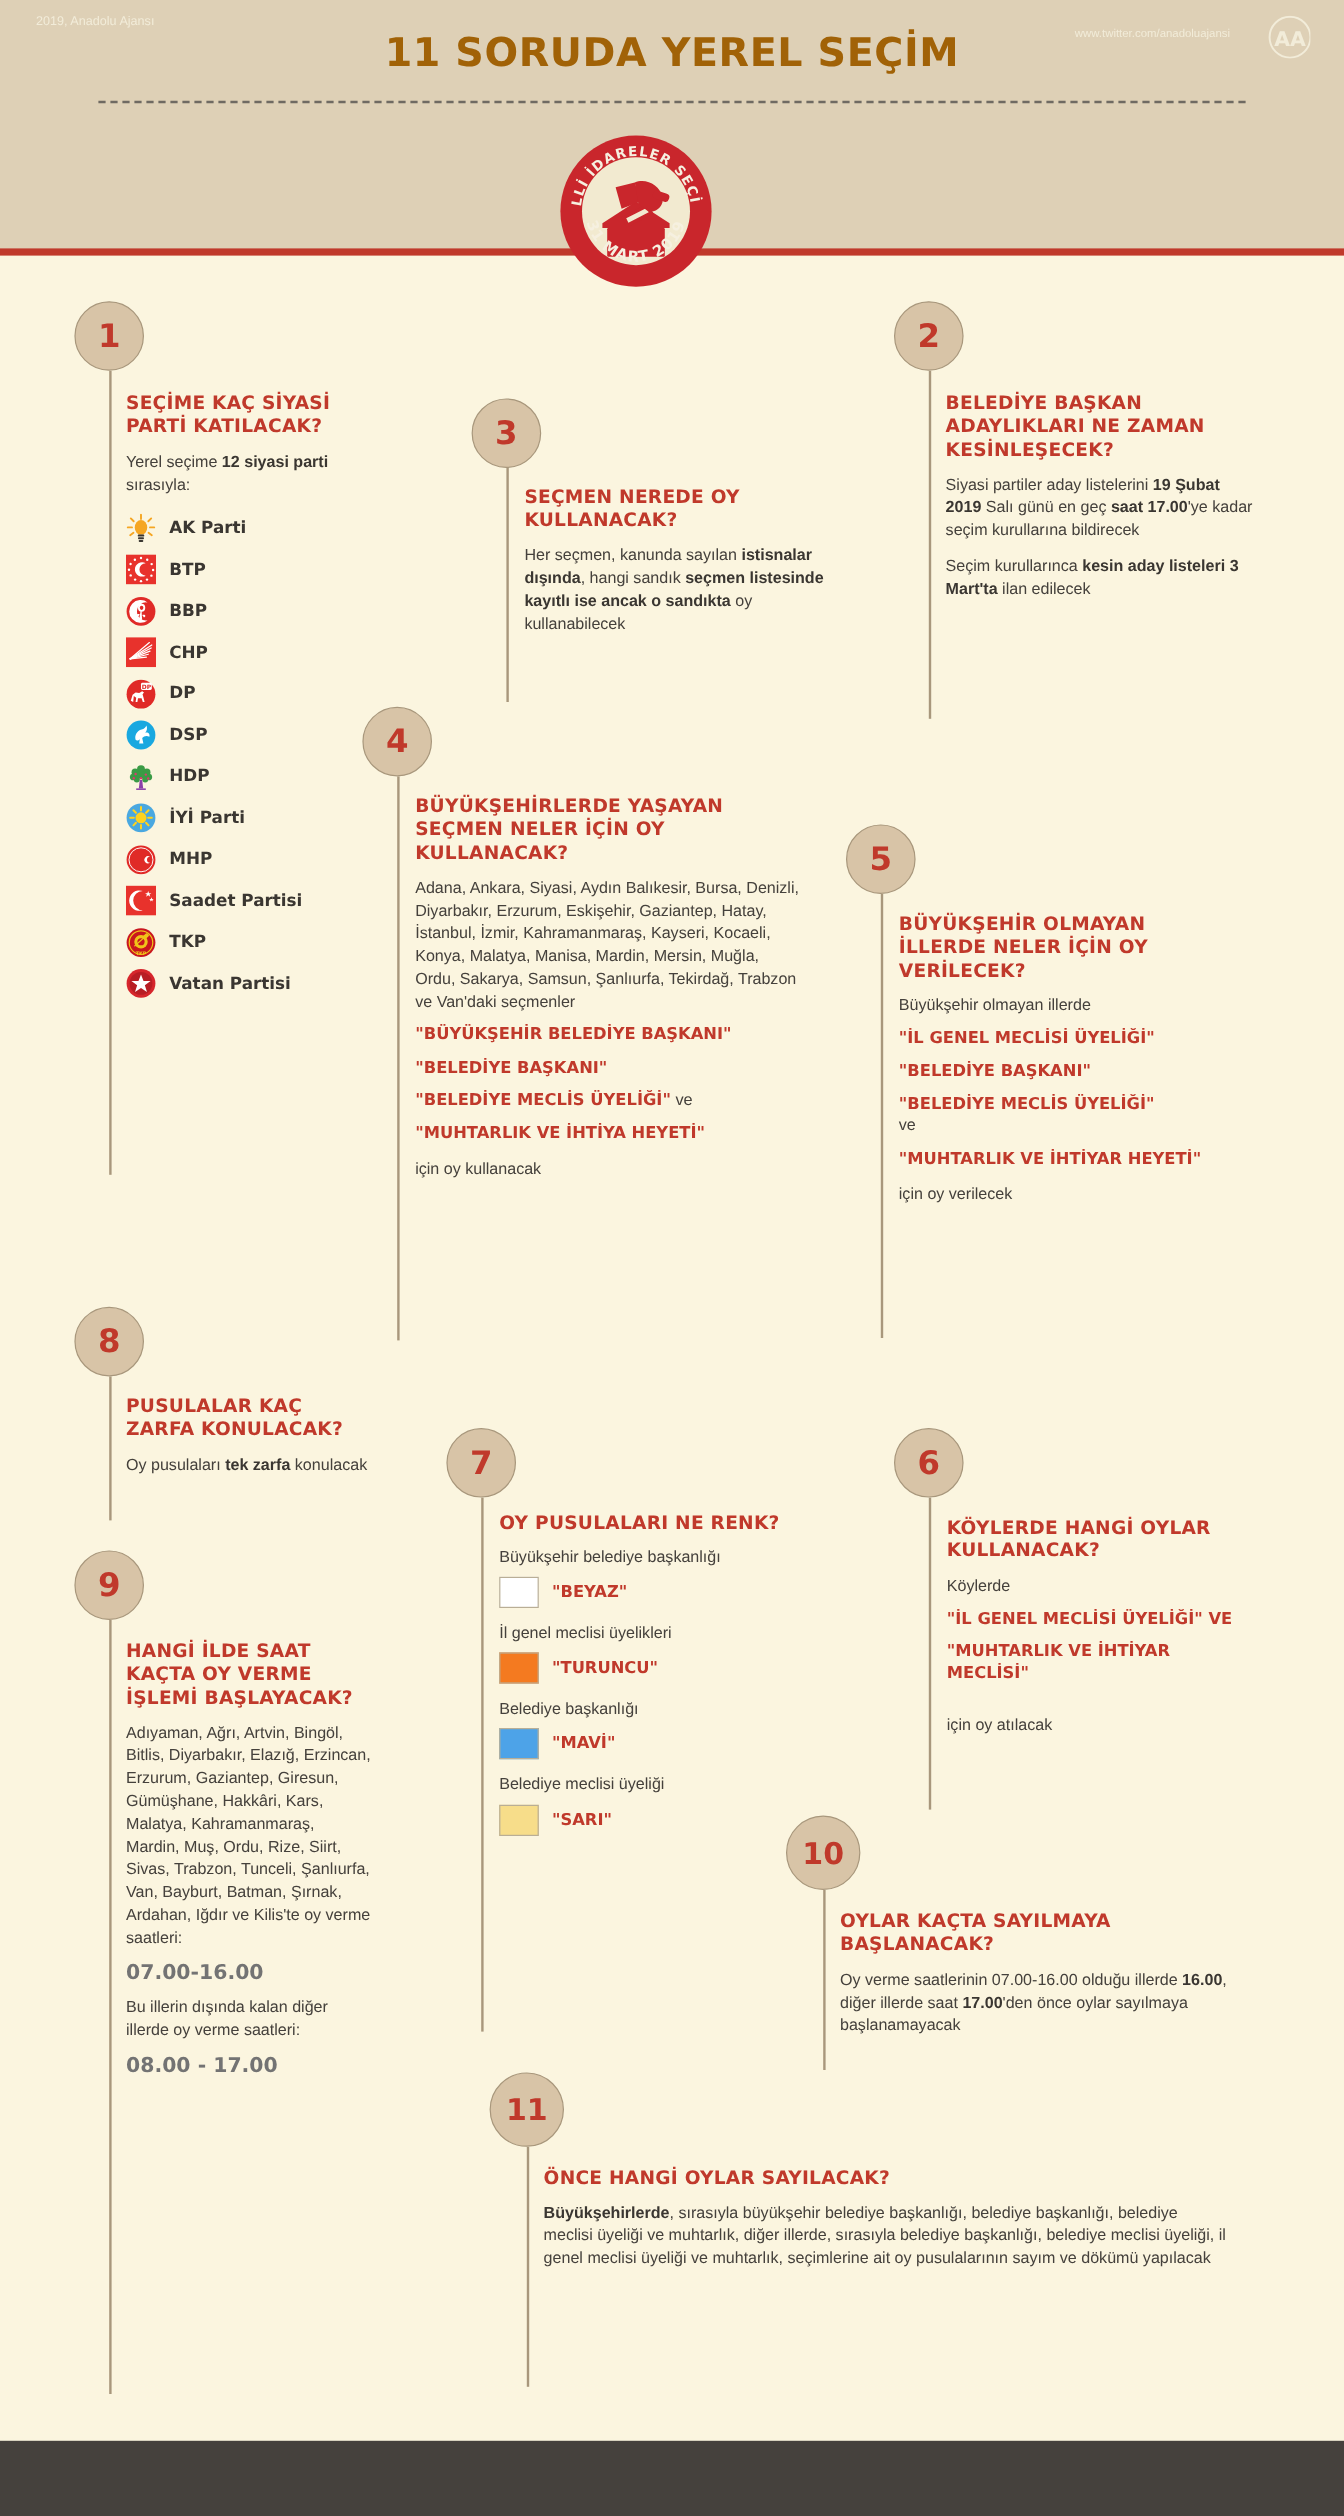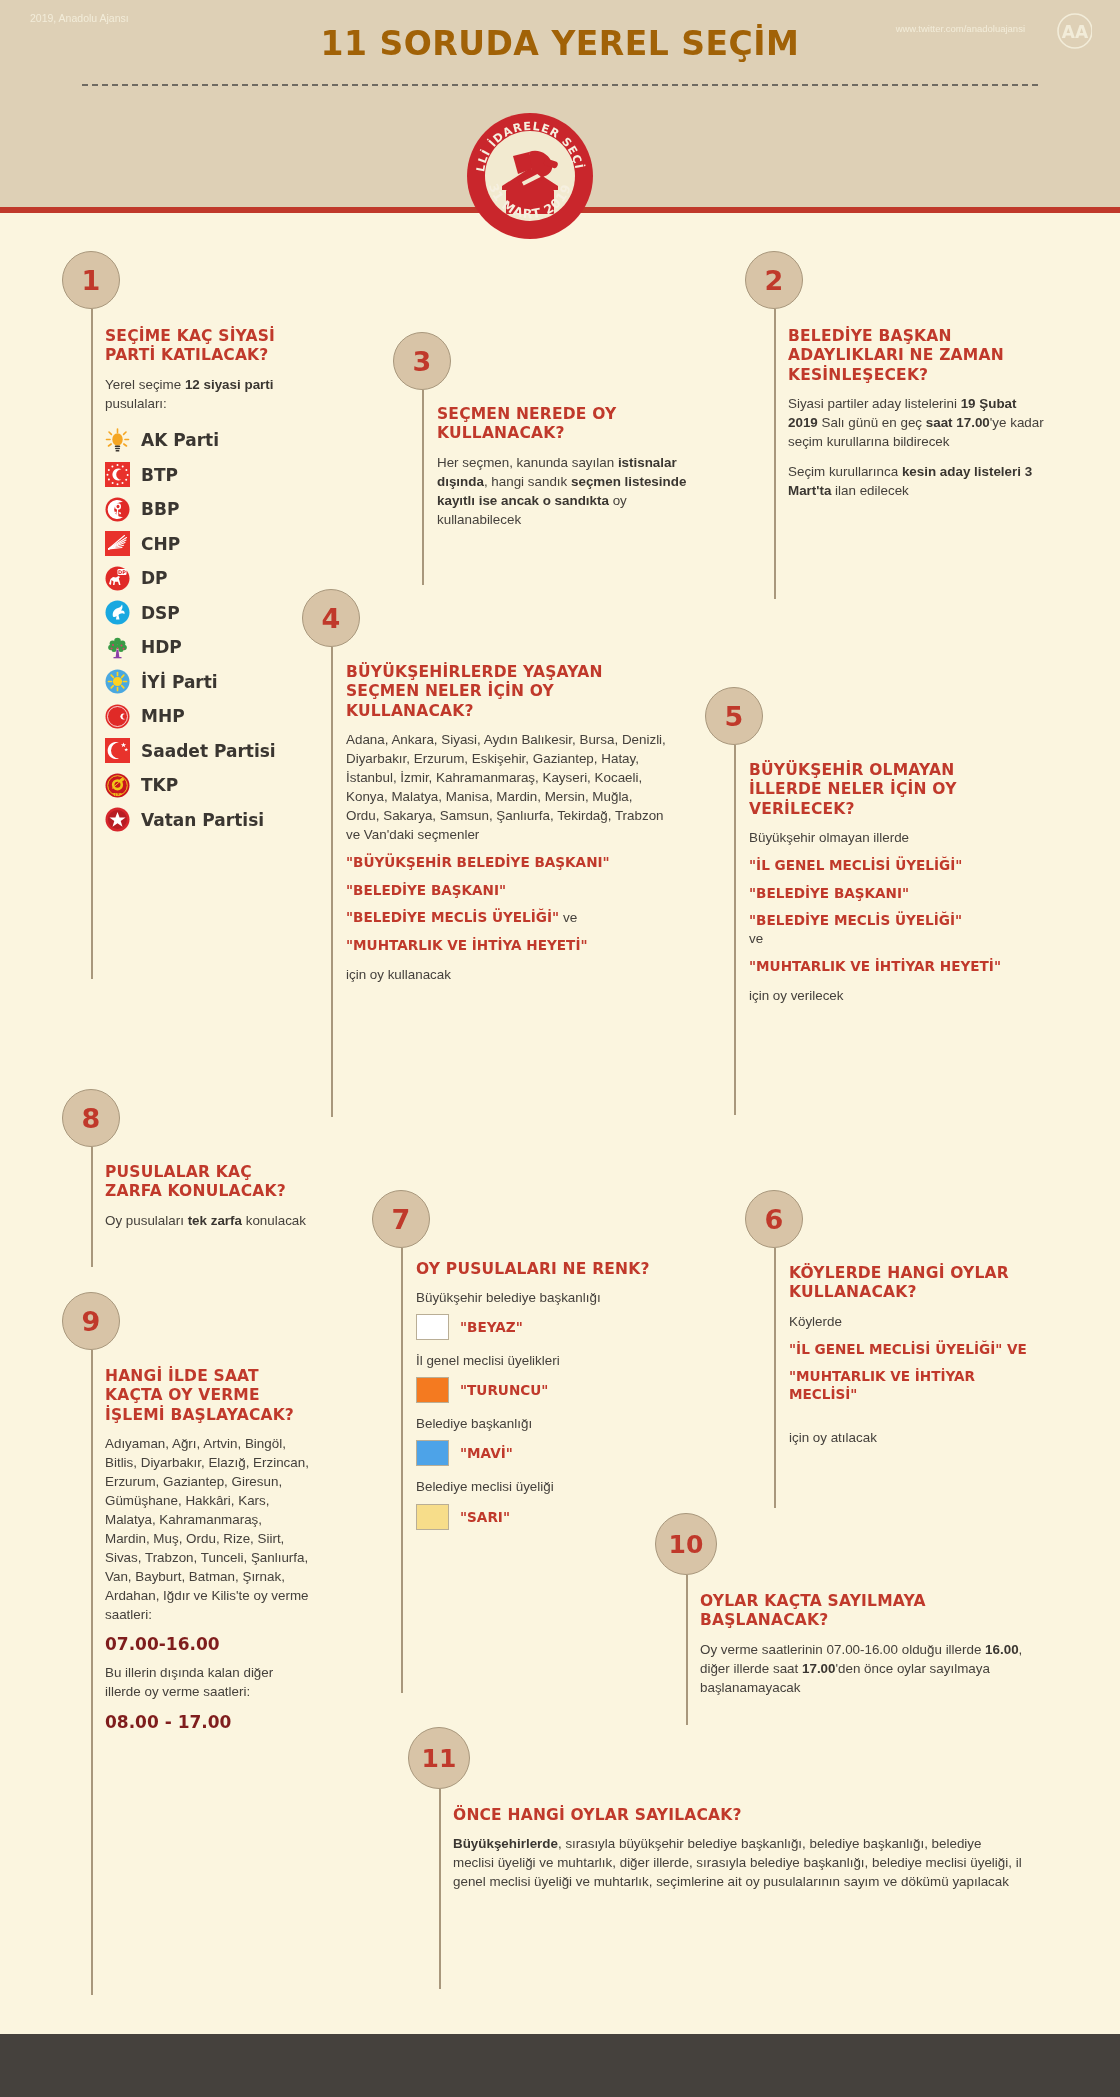--- a/index.html
+++ b/index.html
@@ -100,41 +100,41 @@
   .hl {
     color: #c0392b;
     font-weight: bold;
     font-size: 13.6px;
     line-height: 1.35;
     margin: 9px 0;
     font-family: "DejaVu Sans", sans-serif;
   }
   .hl .plain { color: #45413c; font-weight: normal; font-family: "Liberation Sans", sans-serif; }
   .bigtime {
-    color: #7f1d1d;
+    color: #737373;
     font-weight: bold;
     font-size: 17px;
     margin: 10px 0 9px 0;
     font-family: "DejaVu Sans", sans-serif;
   }
 
   
   .party-list { margin-top: 10px; }
   .party-row {
     display: flex;
     align-items: center;
     height: 34.5px;
   }
   .party-logo {
     width: 25px; height: 25px;
     margin-right: 11px;
     flex: none;
   }
   .party-name {
-    font-size: 17px;
+    font-size: 14px;
     font-weight: bold;
     color: #3a3631;
     font-family: "DejaVu Sans", sans-serif;
   }
 
   
   .swatch-row {
     display: flex;
     align-items: center;
     margin: 7px 0 11px 0;
@@ -218,21 +218,21 @@
     </svg>
   </div>
 
   <div class="bubble" style="left:62px; top:251px;">
       <span>1</span>
     </div>
   <div class="stem" style="left:91px; top:309px; height:670px;"></div>
   <div class="qblock" style="left:105px; top:327px; width:195px;">
     <div class="qtitle">SEÇİME KAÇ SİYASİ PARTİ KATILACAK?</div>
     <div class="qbody">
-      <p><span>Yerel seçime </span><b>12 siyasi parti</b><span> pusulaları:</span></p>
+      <p><span>Yerel seçime </span><b>12 siyasi parti</b><span> sırasıyla:</span></p>
     </div>
     <div class="party-list">
 
       <div class="party-row">
         <span class="party-logo">
           <svg viewBox="0 0 25 25" width="25" height="25">
             <g stroke="#f5a623" stroke-width="1.6" stroke-linecap="round">
               <line x1="12.5" y1="1" x2="12.5" y2="4.5"></line>
                 <line x1="4" y1="4" x2="6.4" y2="6.4"></line>
               <line x1="21" y1="4" x2="18.6" y2="6.4"></line>

